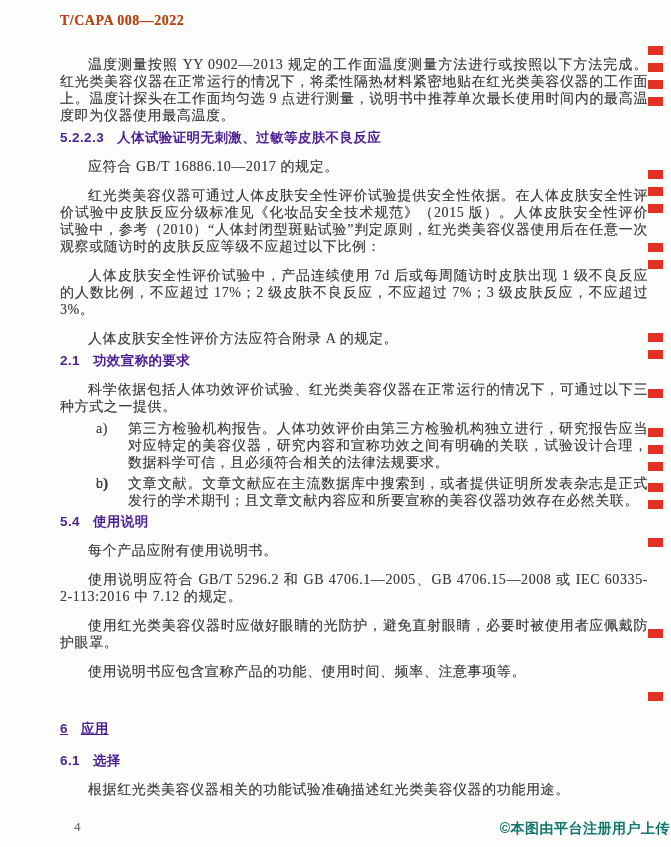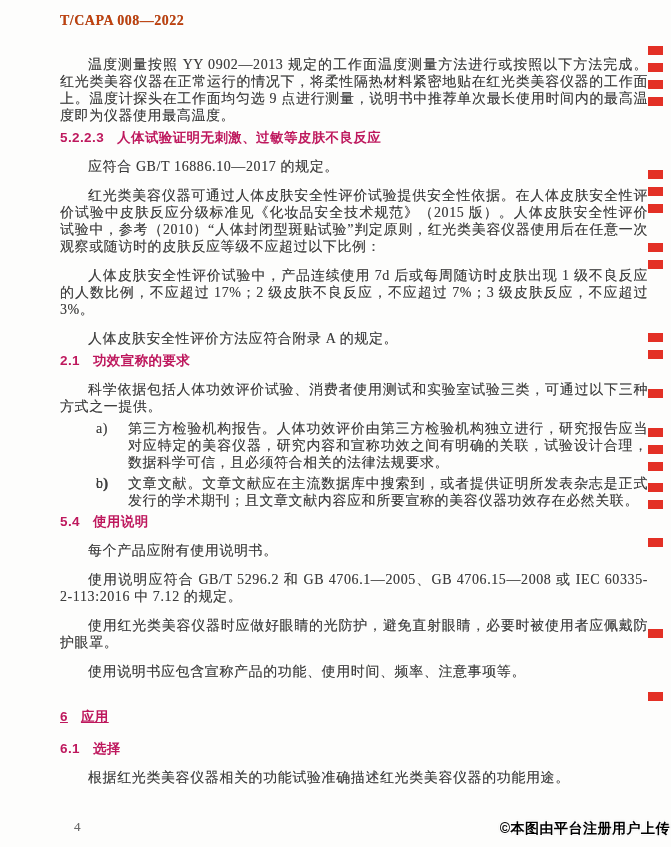--- a/index.html
+++ b/index.html
@@ -23,44 +23,44 @@
     font-size:14px;line-height:17px;letter-spacing:.6px;
   }
   .para{
     margin:12px 0 5px 0;
     text-indent:2em;
     text-align:justify;
   }
   .heading{
     margin:2px 0 10px 0;
     font-family:"Liberation Sans","DejaVu Sans",sans-serif;
-    font-weight:bold;color:#be185d;
+    font-weight:bold;color:#4c1d95;
     font-size:13.5px;letter-spacing:.4px;
     text-shadow:none;
   }
   .heading .h-num{margin-right:13px;}
-  .chapter{margin-top:28px;margin-bottom:15px;text-decoration:underline;}
+  .chapter{margin-top:40px;margin-bottom:15px;text-decoration:underline;}
   .sub-after-chapter{margin-bottom:7px;}
   .list-item{
     position:relative;
     margin:0 0 4px 0;
     padding-left:68px;
     text-align:justify;
   }
   .list-item .li-label{
     position:absolute;left:36px;top:0;
   }
   .page-number{
     position:absolute;left:74px;top:819px;
     font-size:13px;color:#6a6a6a;
   }
   .watermark{
     position:absolute;right:1px;top:820px;
     font-family:"Liberation Sans","DejaVu Sans",sans-serif;
-    font-size:14px;font-weight:bold;color:#000000;letter-spacing:.5px;
+    font-size:14px;font-weight:bold;color:#0f766e;letter-spacing:.5px;
     text-shadow:-1px -1px 0 #fff,1px -1px 0 #fff,-1px 1px 0 #fff,1px 1px 0 #fff,0 0 2px #6f6f6f;
   }
   .mark{
     position:absolute;right:8px;
     width:15px;height:9px;
     background:var(--mark-red,#e33025);
   }
 </style>
 </head>
 <body>
@@ -79,21 +79,21 @@
 
     <div class="para">应符合 GB/T 16886.10—2017 的规定。</div>
     <div class="para">红光类美容仪器可通过人体皮肤安全性评价试验提供安全性依据。在人体皮肤安全性评价试验中皮肤反应分级标准见《化妆品安全技术规范》（2015 版）。人体皮肤安全性评价试验中，参考（2010）“人体封闭型斑贴试验”判定原则，红光类美容仪器使用后在任意一次观察或随访时的皮肤反应等级不应超过以下比例：</div>
     <div class="para">人体皮肤安全性评价试验中，产品连续使用 7d 后或每周随访时皮肤出现 1 级不良反应的人数比例，不应超过 17%；2 级皮肤不良反应，不应超过 7%；3 级皮肤反应，不应超过 3%。</div>
     <div class="para">人体皮肤安全性评价方法应符合附录 A 的规定。</div>
 
     <div class="heading">
       <span class="h-num">2.1</span><span>功效宣称的要求</span>
     </div>
 
-    <div class="para">科学依据包括人体功效评价试验、消费者使用测试和实验室试验三类，可通过以下三种方式之一提供。</div>
+    <div class="para">科学依据包括人体功效评价试验、红光类美容仪器在正常运行的情况下，可通过以下三种方式之一提供。</div>
 
     <div class="list-item">
       <span class="li-label">a)</span><span>第三方检验机构报告。人体功效评价由第三方检验机构独立进行，研究报告应当对应特定的美容仪器，研究内容和宣称功效之间有明确的关联，试验设计合理，数据科学可信，且必须符合相关的法律法规要求。</span>
     </div>
     <div class="list-item">
       <span class="li-label">b)</span>
     </div>
     <div class="list-item">
       <span class="li-label">c)</span><span>文章文献。文章文献应在主流数据库中搜索到，或者提供证明所发表杂志是正式发行的学术期刊；且文章文献内容应和所要宣称的美容仪器功效存在必然关联。</span>
     </div>

